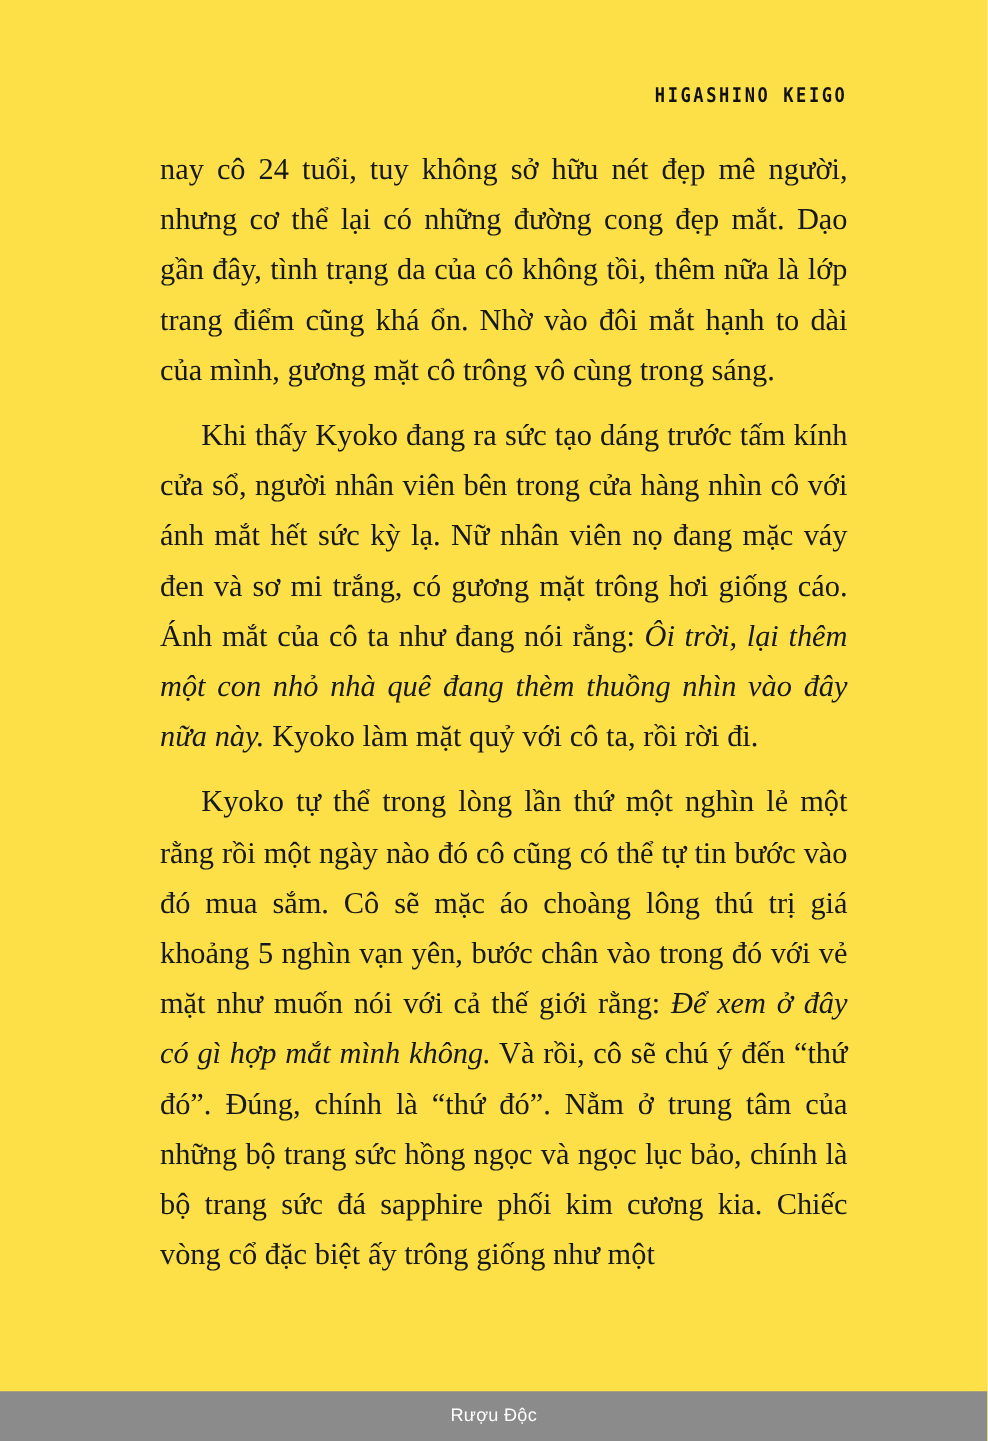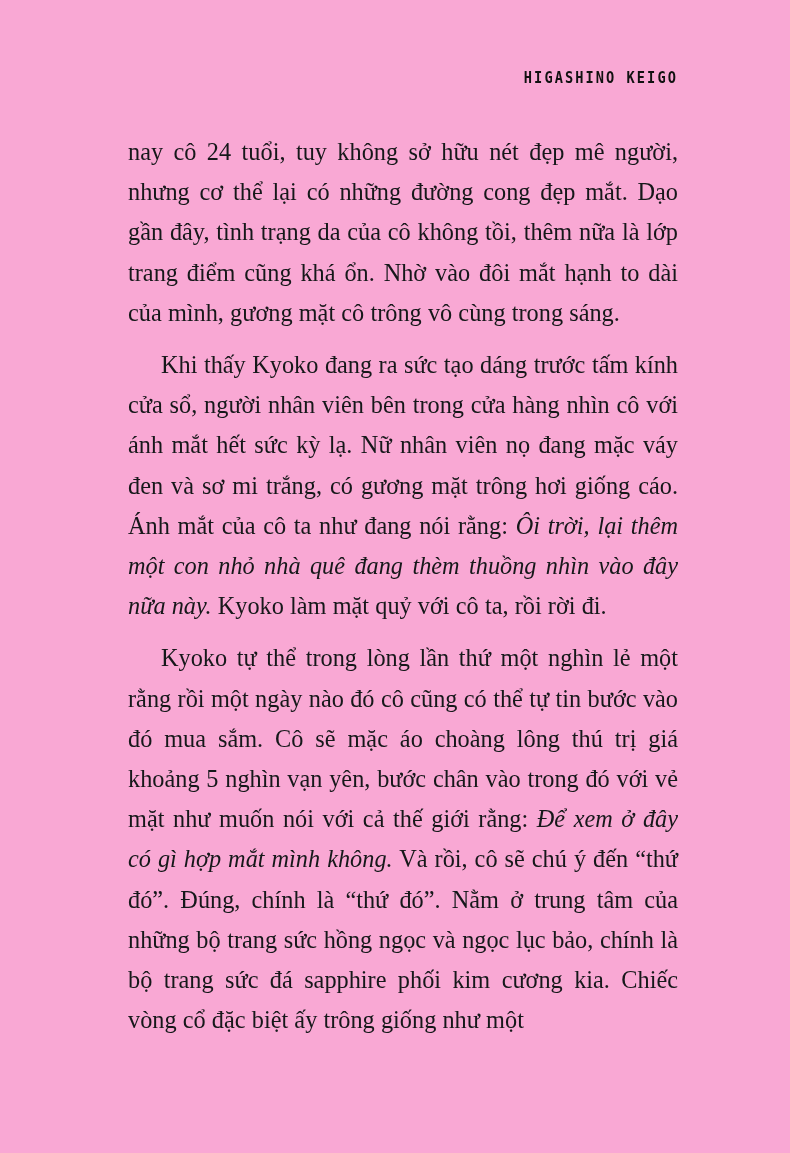--- a/index.html
+++ b/index.html
@@ -11,21 +11,21 @@
     height: 1153px;
     background: #ffffff;
     font-family: "Liberation Serif", "DejaVu Serif", serif;
     overflow: hidden;
     position: relative;
   }
 
   .page {
     position: absolute;
     inset: 0;
-    background: #f9a8d4;
+    background: #fde047;
   }
 
   
   .running-head {
     position: absolute;
     top: 68px;
     left: 128px;
     width: 550px;
     text-align: right;
   }
@@ -37,21 +37,21 @@
     color: #111111;
     transform: scaleY(1.12) scaleX(0.94);
     transform-origin: right center;
     display: inline-block;
     white-space: nowrap;
   }
 
   
   .text-body {
     position: absolute;
-    top: 132px;
+    top: 116px;
     left: 128px;
     width: 550px;
   }
 
   .para {
     margin: 0;
     font-size: 24.3px;
     line-height: 40.2px;
     color: #16181a;
     text-align: justify;
@@ -99,14 +99,17 @@
   <div class="running-head">
     <span class="running-head-text">HIGASHINO KEIGO</span>
   </div>
 
   <div class="text-body">
       <p class="para"><span>nay cô 24 tuổi, tuy không sở hữu nét đẹp mê người, nhưng cơ thể lại có những đường cong đẹp mắt. Dạo gần đây, tình trạng da của cô không tồi, thêm nữa là lớp trang điểm cũng khá ổn. Nhờ vào đôi mắt hạnh to dài của mình, gương mặt cô trông vô cùng trong sáng.</span></p>
       <p class="para indent"><span>Khi thấy Kyoko đang ra sức tạo dáng trước tấm kính cửa sổ, người nhân viên bên trong cửa hàng nhìn cô với ánh mắt hết sức kỳ lạ. Nữ nhân viên nọ đang mặc váy đen và sơ mi trắng, có gương mặt trông hơi giống cáo. Ánh mắt của cô ta như đang nói rằng: </span><em>Ôi trời, lại thêm một con nhỏ nhà quê đang thèm thuồng nhìn vào đây nữa này.</em><span> Kyoko làm mặt quỷ với cô ta, rồi rời đi.</span></p>
       <p class="para indent"><span>Kyoko tự thể trong lòng lần thứ một nghìn lẻ một rằng rồi một ngày nào đó cô cũng có thể tự tin bước vào đó mua sắm. Cô sẽ mặc áo choàng lông thú trị giá khoảng 5 nghìn vạn yên, bước chân vào trong đó với vẻ mặt như muốn nói với cả thế giới rằng: </span><em>Để xem ở đây có gì hợp mắt mình không.</em><span> Và rồi, cô sẽ chú ý đến “thứ đó”. Đúng, chính là “thứ đó”. Nằm ở trung tâm của những bộ trang sức hồng ngọc và ngọc lục bảo, chính là bộ trang sức đá sapphire phối kim cương kia. Chiếc vòng cổ đặc biệt ấy trông giống như một</span></p>
     </div>
 
+  <div class="footer-bar" style="background: rgb(139, 139, 139);">
+    <span class="footer-bar-label" style="color: rgb(255, 255, 255);">Rượu Độc</span>
+  </div>
 
 </div>
 
 </body></html>

